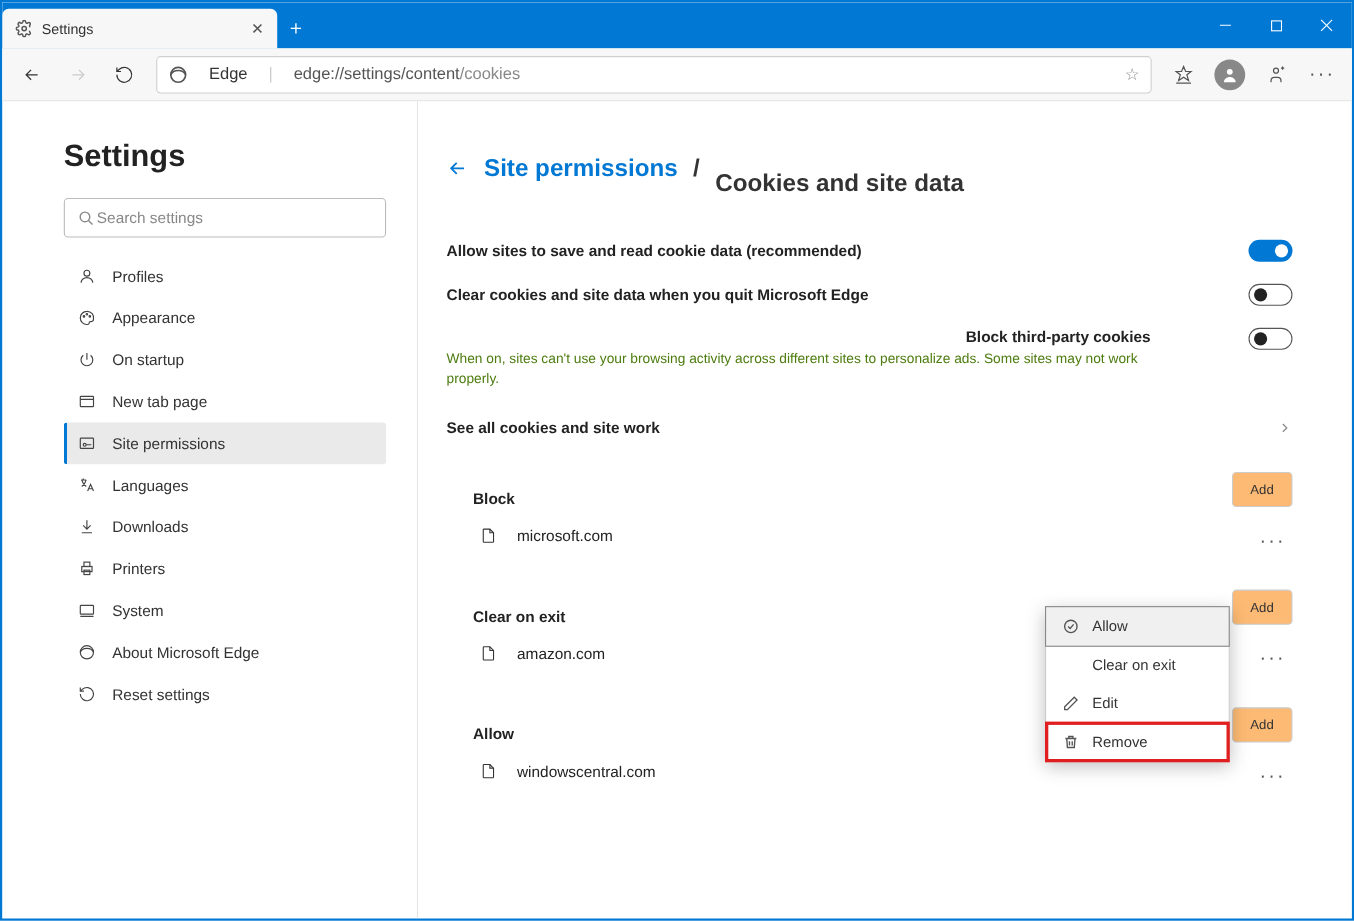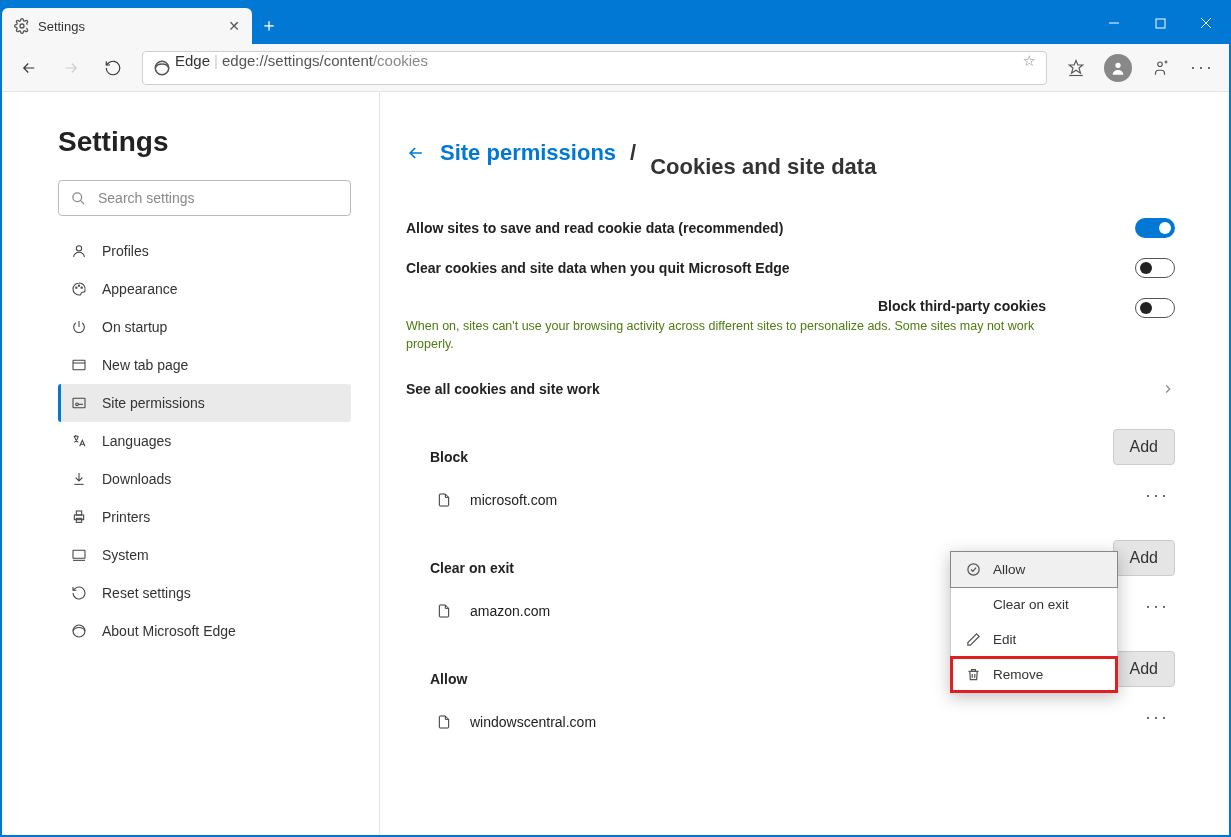--- a/index.html
+++ b/index.html
@@ -8,32 +8,32 @@
   .tabs { display:flex; align-items:flex-start; height:100%;}
   .tab { background:#f7f7f7; height:36px; margin-top:6px; display:flex; align-items:center; padding:0 12px 0 12px; border-radius:6px 6px 0 0; min-width:250px; font-size:13px; color:#333; gap:8px;}
   .tab .icon { width:16px; height:16px; display:flex; align-items:center; justify-content:center;}
   .tab .close { margin-left:auto; color:#555; font-size:14px; cursor:pointer;}
   .newtab { width:34px; height:34px; margin-top:6px; display:flex; align-items:center; justify-content:center; color:#fff; font-size:18px; cursor:pointer;}
   .winctrls { display:flex; height:100%;}
   .winctrls div { width:46px; display:flex; align-items:center; justify-content:center; color:#fff; cursor:pointer;}
   .toolbar { height:48px; background:#f7f7f7; border-bottom:1px solid #e5e5e5; display:flex; align-items:center; padding:0 8px; gap:4px;}
   .tbtn { width:38px; height:38px; display:flex; align-items:center; justify-content:center; color:#555; border-radius:4px; cursor:pointer;}
   .tbtn.disabled { color:#bbb; cursor:default;}
-  .addressbar { flex:1; height:34px; background:#fff; border:1px solid #d0d0d0; border-radius:4px; display:flex; padding:0 10px; margin:4px 6px; font-size:15px; gap:4px;}
+  .addressbar { flex:1; height:34px; background:#fff; border:1px solid #d0d0d0; border-radius:4px; display:flex; align-items:center; padding:0 10px; margin:4px 6px; font-size:15px; gap:19px;}
   .addressbar .edge-icon { color:#555; display:flex; align-items:center;}
   .addressbar .edge-label { color:#333; font-size:15px;}
   .addressbar .sep { color:#ccc;}
   .addressbar .url { color:#888; flex:1;}
   .addressbar .url .dark { color:#555;}
   .addressbar .star { color:#888; cursor:pointer;}
   .avatar { width:28px; height:28px; border-radius:50%; background:#888; display:flex; align-items:center; justify-content:center; color:#fff;}
   .content { display:flex; height:calc(100% - 90px);}
   .sidebar { width:378px; border-right:1px solid #e5e5e5; padding:34px 28px 0 56px;}
   .sidebar h1 { font-size:28px; font-weight:600; margin:0 0 22px 0; color:#222;}
-  .search { border:1px solid #bbb; border-radius:4px; height:36px; display:flex; align-items:center; padding:0 12px; gap:10px; margin-bottom:16px;}
+  .search { border:1px solid #bbb; border-radius:4px; height:36px; display:flex; align-items:center; padding:0 12px; margin-bottom:16px;}
   .search input { border:none; outline:none; font-size:14px; flex:1; color:#333;}
   .search input::placeholder{color:#888;}
   .navlist { list-style:none; padding:0; margin:0;}
   .navlist li { display:flex; align-items:center; height:38px; padding:0 12px; gap:14px; font-size:14px; color:#333; cursor:pointer; border-radius:3px;}
   .navlist li.active { background:#eaeaea; border-left:3px solid #0078d4; padding-left:9px;}
   .navlist li .nicon { width:18px; display:flex; align-items:center; justify-content:center; color:#444;}
   .main { flex:1; padding:34px 54px 0 26px; position:relative; overflow:hidden;}
   .crumb { display:flex; align-items:center; gap:14px; font-size:22px; margin-bottom:28px;}
   .crumb .backarrow { color:#0078d4; cursor:pointer; font-size:20px;}
   .crumb .link { color:#0078d4; font-weight:600; cursor:pointer;}
@@ -45,22 +45,22 @@
   .toggle { width:40px; height:20px; border-radius:20px; position:relative; cursor:pointer;}
   .toggle.on { background:#0078d4;}
   .toggle.off { background:#fff; border:1px solid #555;}
   .toggle .knob { position:absolute; width:12px; height:12px; border-radius:50%; top:3px;}
   .toggle.on .knob { background:#fff; right:4px; top:4px;}
   .toggle.off .knob { background:#222; left:4px; top:3px;}
   .seeall { display:flex; align-items:center; justify-content:space-between; padding:18px 0; font-size:14px; font-weight:600; color:#222; cursor:pointer;}
   .chev { color:#888;}
   .section-head { display:flex; align-items:flex-end; justify-content:space-between; margin-top:14px;margin-left:24px;}
   .section-head .title { font-size:14px; font-weight:600; color:#222;}
-  .addbtn { border:1px solid #ccc; background:#e5e5e5; border-radius:4px; padding:8px 16px; font-size:16px; color:#333; cursor:pointer;}
-  .siteitem { display:flex; align-items:flex-end; padding:16px 0 16px 30px; justify-content:space-between;}
+  .addbtn { border:1px solid #ccc; background:#fdba74; border-radius:4px; padding:8px 16px; font-size:12px; color:#333; cursor:pointer;}
+  .siteitem { display:flex; align-items:flex-start; padding:16px 0 16px 30px; justify-content:space-between;}
   .siteitem .left { display:flex; align-items:center; gap:18px;}
   .siteitem .doc { width:16px; height:20px;}
   .siteitem .name { font-size:14px; color:#222;}
   .dots { font-size:18px; color:#555; letter-spacing:2px; cursor:pointer; padding:4px 6px;}
   .ctxmenu { position:absolute; top:459px; left:570px; width:168px; background:#fff; border:1px solid #ccc; box-shadow:0 4px 16px rgba(0,0,0,0.25); z-index:10;}
   .ctxmenu .mitem { display:flex; align-items:center; gap:12px; padding:10px 14px; font-size:13.5px; color:#333; cursor:pointer;}
   .ctxmenu .mitem.hover { background:#f0f0f0; border:1px solid #888; margin:-1px;}
   .ctxmenu .mitem.highlight { outline:3px solid #e02020; outline-offset:-2px;}
   .ctxmenu .micon { width:16px; display:flex; align-items:center; justify-content:center; color:#555;}
   svg { display:block;}
@@ -252,34 +252,34 @@
             <svg width="16" height="16" viewBox="0 0 24 24" fill="none" stroke="#444" stroke-width="1.6">
               <rect x="3" y="5" width="18" height="12" rx="1"></rect>
               <line x1="3" y1="20" x2="21" y2="20"></line>
             </svg>
           </span>
           <span>System</span>
         </li>
         <li>
           <span class="nicon">
             <svg width="16" height="16" viewBox="0 0 24 24" fill="none" stroke="#444" stroke-width="1.6">
+              <circle cx="12" cy="12" r="9"></circle>
+              <path d="M3 12c3-7 15-7 18 0"></path>
+            </svg>
+          </span>
+          <span>About Microsoft Edge</span>
+        </li>
+        <li>
+          <span class="nicon">
+            <svg width="16" height="16" viewBox="0 0 24 24" fill="none" stroke="#444" stroke-width="1.6">
               <path d="M3 12a9 9 0 1 0 3-6.7L3 8"></path>
               <path d="M3 3v5h5"></path>
             </svg>
           </span>
           <span>Reset settings</span>
-        </li>
-        <li>
-          <span class="nicon">
-            <svg width="16" height="16" viewBox="0 0 24 24" fill="none" stroke="#444" stroke-width="1.6">
-              <circle cx="12" cy="12" r="9"></circle>
-              <path d="M3 12c3-7 15-7 18 0"></path>
-            </svg>
-          </span>
-          <span>About Microsoft Edge</span>
         </li>
       </ul>
   </div>
 
   <div class="main">
     <div class="crumb">
       <span class="backarrow">
           <svg width="20" height="20" viewBox="0 0 24 24" fill="none" stroke="#0078d4" stroke-width="2">
             <path d="M19 12H5M11 18l-6-6 6-6"></path>
           </svg>

